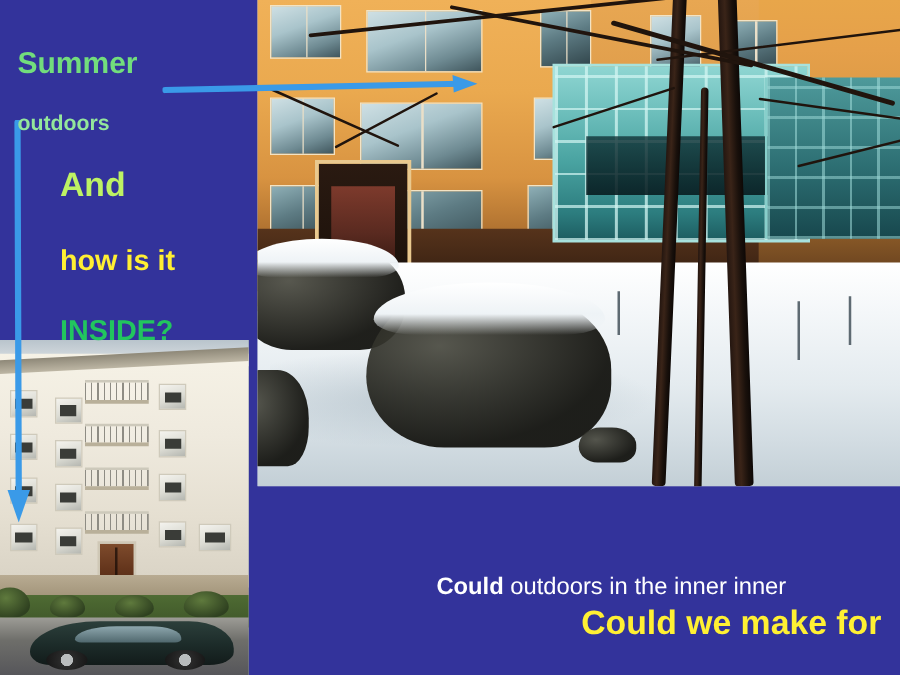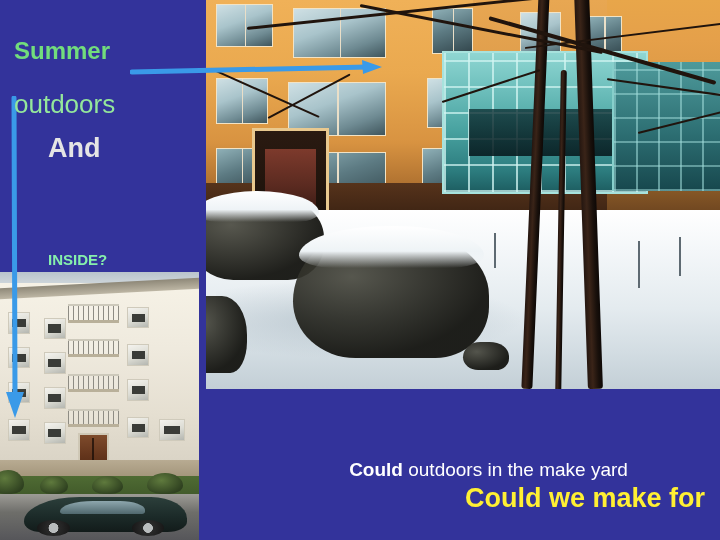--- a/index.html
+++ b/index.html
@@ -261,38 +261,38 @@
   
   .txt { position: absolute; white-space: pre; margin-top: 32px; }
 
   #title-summer {
     left: 14px; top: 5px;
     font-size: 24px; font-weight: bold;
     color: #72dd7c;
   }
   #title-outdoors {
     left: 14px; top: 57px;
-    font-size: 26px; font-weight: normal;
+    font-size: 17px; font-weight: bold;
     color: #94e79b;
     text-align: right;
   }
   #caption-and {
     left: 48px; top: 101px;
     font-size: 27px; font-weight: bold;
-    color: #e5e5e5;
+    color: #bef264;
   }
   #caption-how {
     left: 48px; top: 163px;
     font-size: 23px; font-weight: bold;
     color: #ffef33;
   }
   #caption-inside {
     left: 48px; top: 219px;
-    font-size: 15px; font-weight: bold;
-    color: #86efac;
+    font-size: 23px; font-weight: bold;
+    color: #22c55e;
   }
   #caption-winter {
     left: 328px; top: 405px;
     font-size: 19px;
     color: #ffffff;
   }
   #caption-winter .b { font-weight: bold; }
   #caption-could {
     left: 465px; top: 450px;
     width: 250px;
@@ -450,22 +450,23 @@
     <line x1="12" y1="2" x2="13" y2="300" stroke="#3a9ae8" stroke-width="5" stroke-linecap="round"></line>
     <polygon points="13,322 4,296 22,296" fill="#3a9ae8"></polygon>
   </svg>
 
   <div class="txt" id="title-summer">Summer</div>
 
   <div class="txt" id="title-outdoors">outdoors</div>
 
   <div class="txt" id="caption-and">And</div>
 
+  <div class="txt" id="caption-how">how is it</div>
 
   <div class="txt" id="caption-inside">INSIDE?</div>
 
   <div class="txt" id="caption-winter">
-    <span class="b">Could</span><span> outdoors in the make yard</span>
+    <span class="b">Could</span><span> outdoors in the inner inner</span>
   </div>
 
   <div class="txt" id="caption-could">Could we make for</div>
 
 </div>
 
 </body></html>

